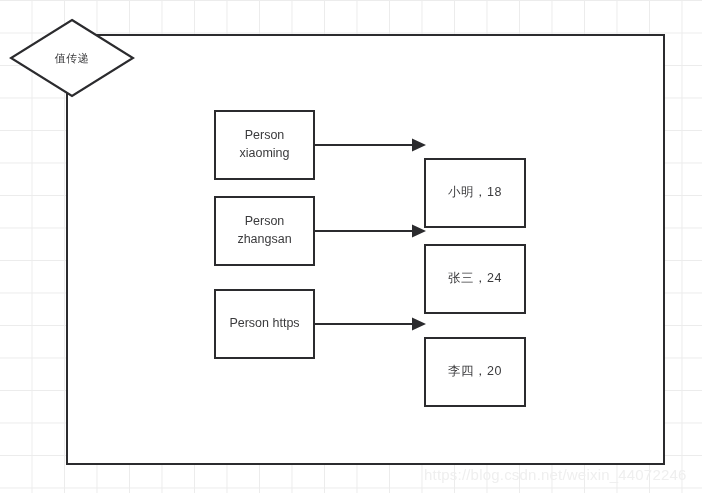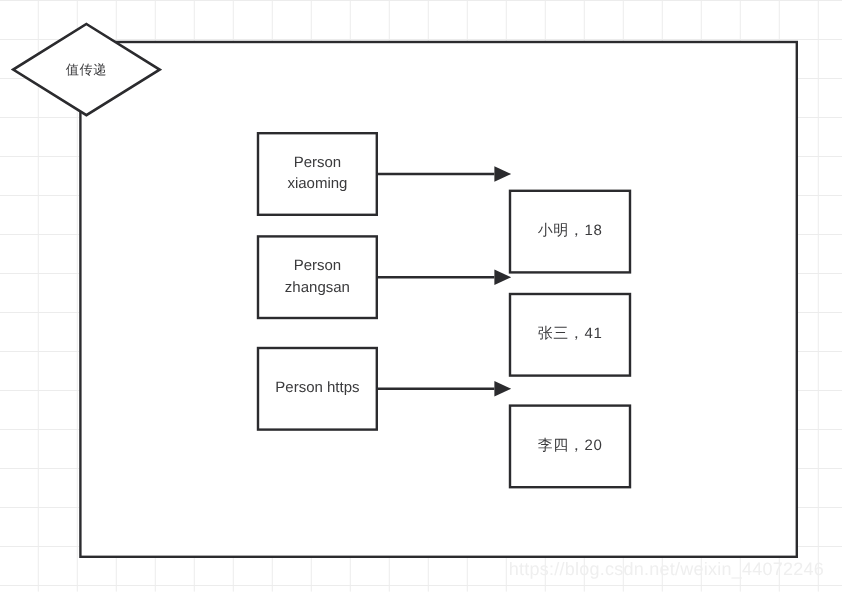--- a/index.html
+++ b/index.html
@@ -154,21 +154,21 @@
   <div class="row row-2">
     <div class="node-box node-left">
       <span class="node-line">Person</span>
       <span class="node-line">zhangsan</span>
     </div>
     <svg class="arrow-svg" viewBox="0 0 112 20">
       <line x1="0" y1="10" x2="98" y2="10" stroke="#2b2b2e" stroke-width="2"></line>
       <polygon points="98,3.5 112,10 98,16.5" fill="#2b2b2e"></polygon>
     </svg>
     <div class="node-box node-right">
-      <span class="node-line">张三，41</span>
+      <span class="node-line">张三，24</span>
     </div>
   </div>
 
   <div class="row row-3">
     <div class="node-box node-left">
       <span class="node-line">Person https</span>
     </div>
     <svg class="arrow-svg" viewBox="0 0 112 20">
       <line x1="0" y1="10" x2="98" y2="10" stroke="#2b2b2e" stroke-width="2"></line>
       <polygon points="98,3.5 112,10 98,16.5" fill="#2b2b2e"></polygon>

